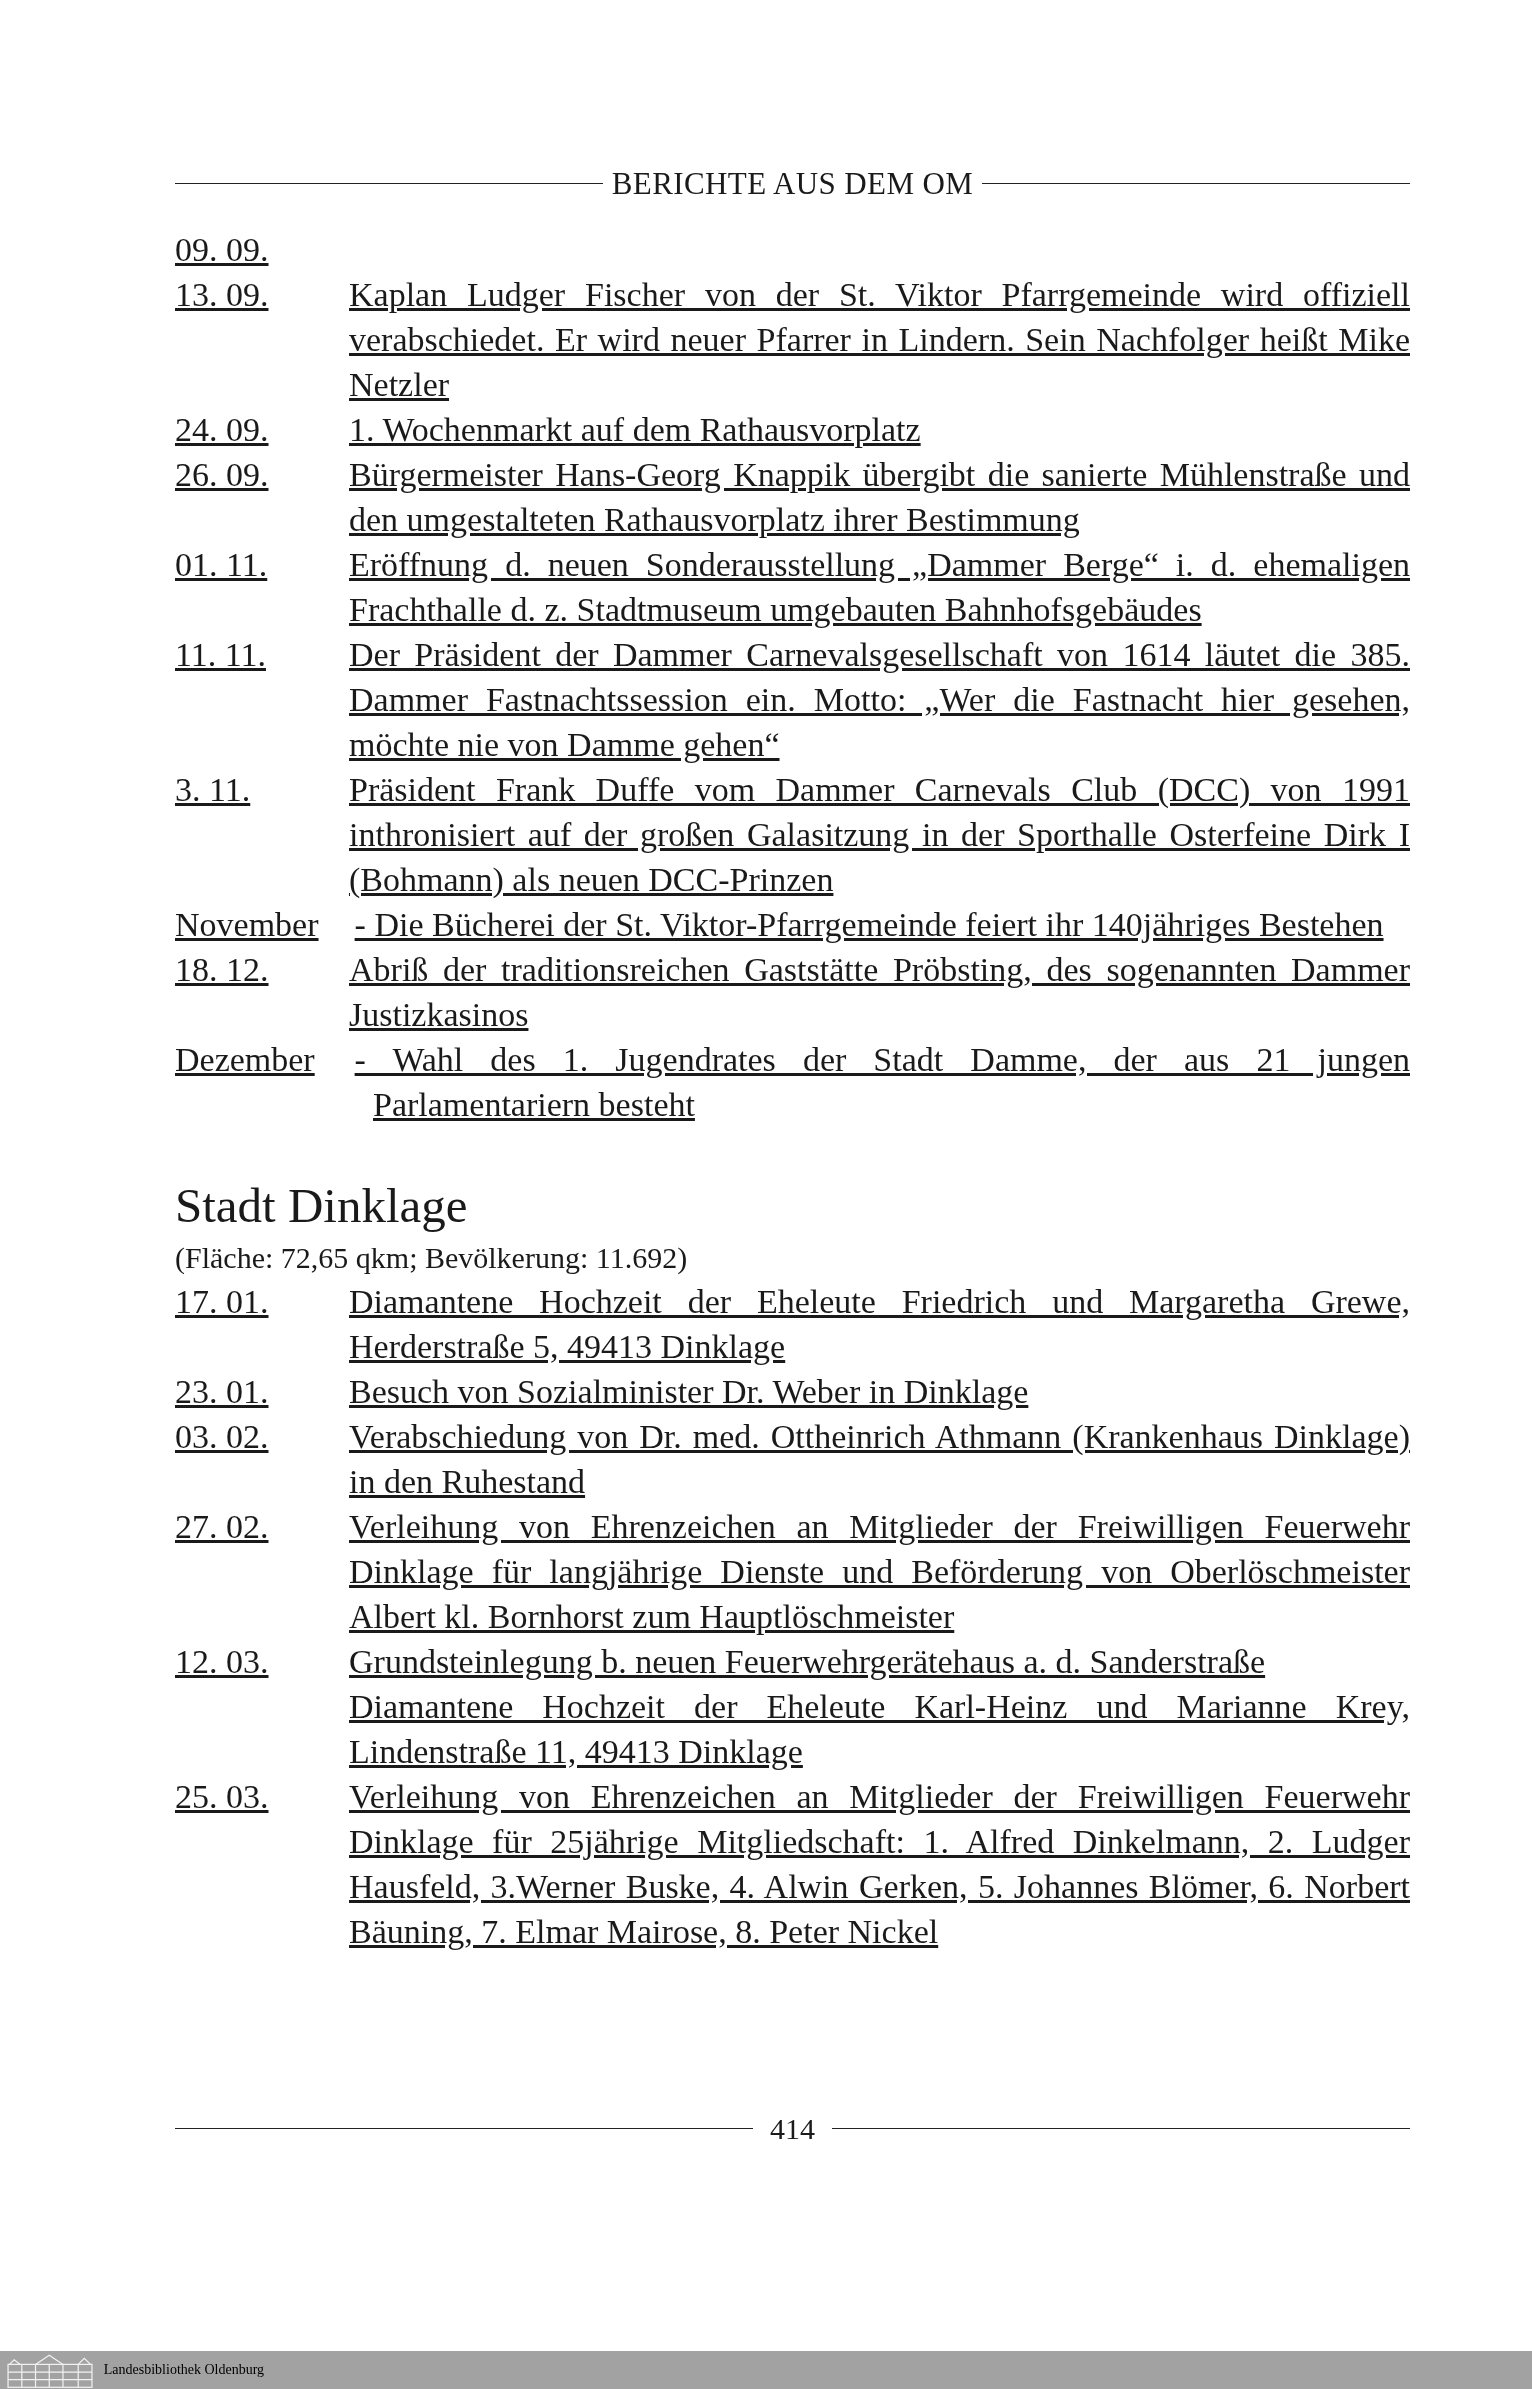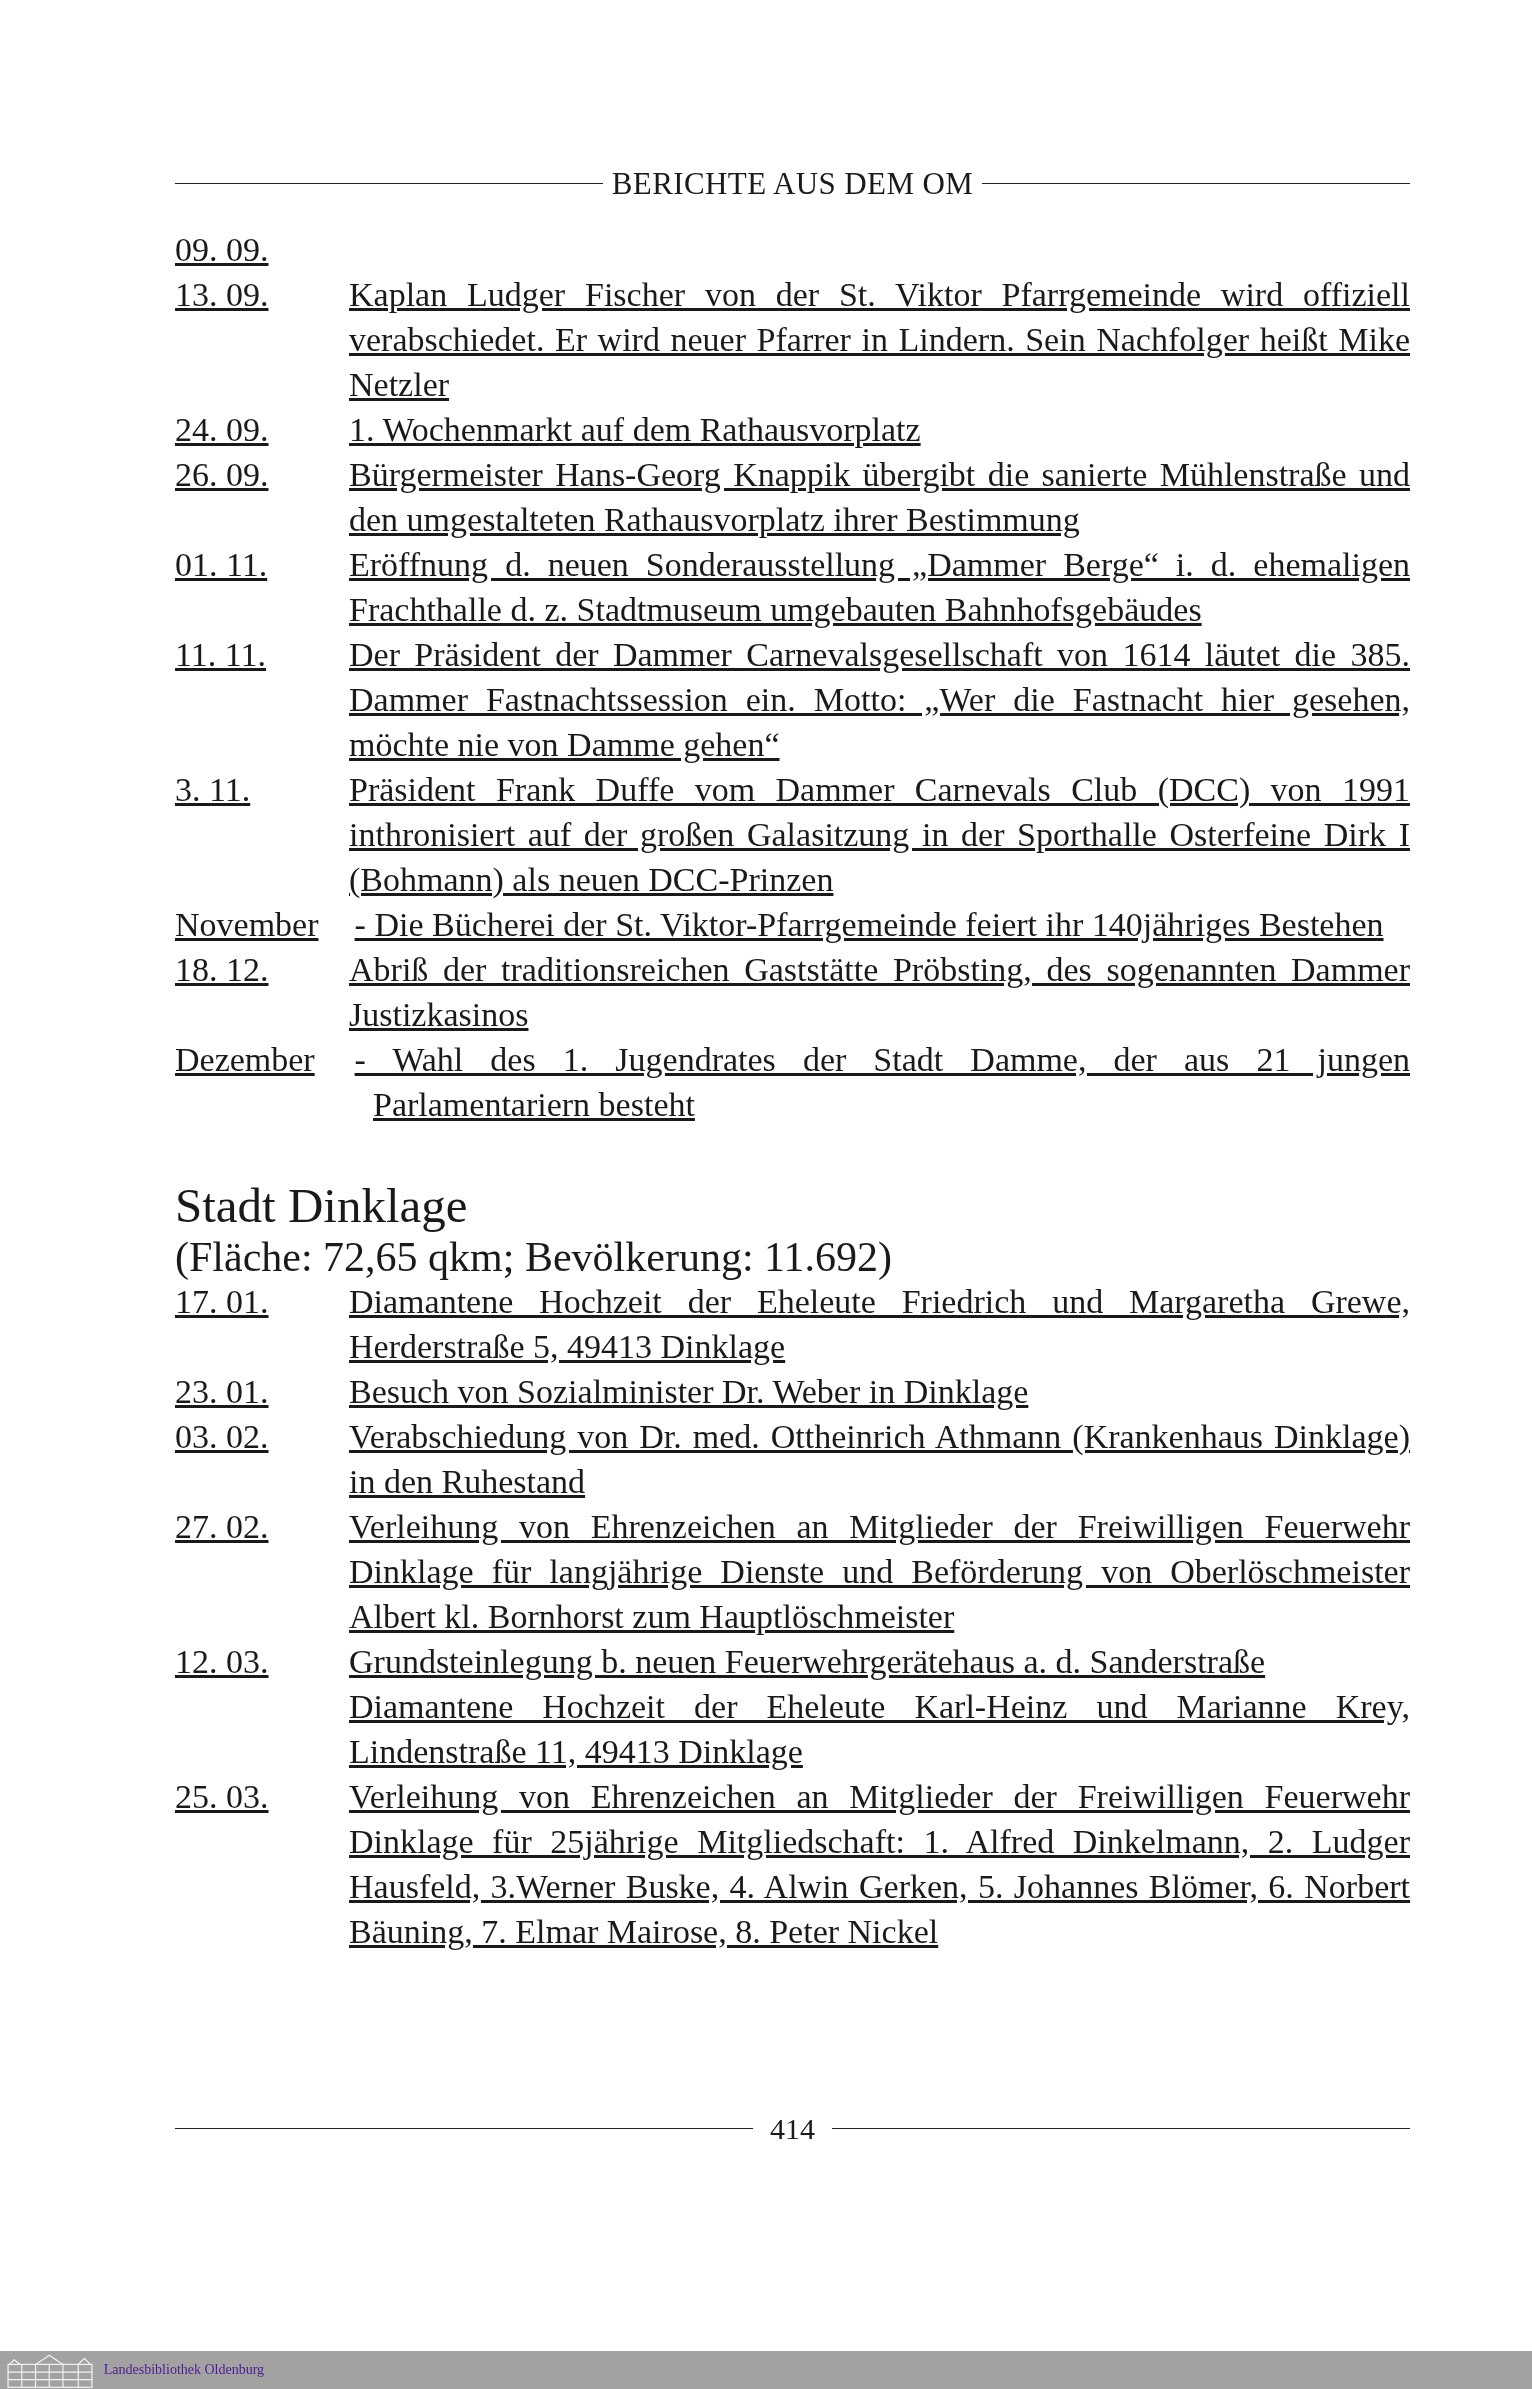--- a/index.html
+++ b/index.html
@@ -18,33 +18,33 @@
       padding: 0 9.2px; font-size: 31px; letter-spacing: 0.4px; line-height: 43px;
     }
     .content { position: absolute; top: 227px; left: 0; width: 1235px; }
     .entry { display: flex; font-size: 34px; line-height: 45px; text-decoration: underline; }
     .entry .date { width: 174px; flex: 0 0 174px; white-space: nowrap; }
     .entry .text { flex: 1; text-align: justify; }
     .entry.month .date { width: 161px; flex: 0 0 161px; }
     .entry.month .text { padding-left: 37px; text-indent: -18.4px; }
     .entry .text .line { display: block; }
     .section-heading { font-size: 49px; line-height: 61px; margin-top: 48px; }
-    .section-meta { font-size: 42px; line-height: 43px; }
+    .section-meta { font-size: 30px; line-height: 43px; }
     .footer-pagenum {
       position: absolute; top: 2107px; left: 175px; width: 1235px;
       display: flex; align-items: center;
     }
     .footer-pagenum .num { padding: 0 17px; font-size: 30px; line-height: 43px; }
     .lib-bar {
       position: absolute; left: 0; top: 2351px; width: 1533px; height: 38px;
       background: #a2a2a2; display: flex; align-items: center;
     }
     .lib-logo { margin-left: 4.6px; width: 90px; height: 37px; }
     .lib-name {
-      margin-left: 9.2px; color: #4c1d95; font-size: 14px;
+      margin-left: 9.2px; color: #000000; font-size: 14px;
       font-family: "Liberation Serif", "DejaVu Serif", serif;
     }
   </style>
 </head>
 <body>
 
 <div class="page">
   <div class="running-head">
     <div class="rule"></div>
     <span class="title">BERICHTE AUS DEM OM</span>

